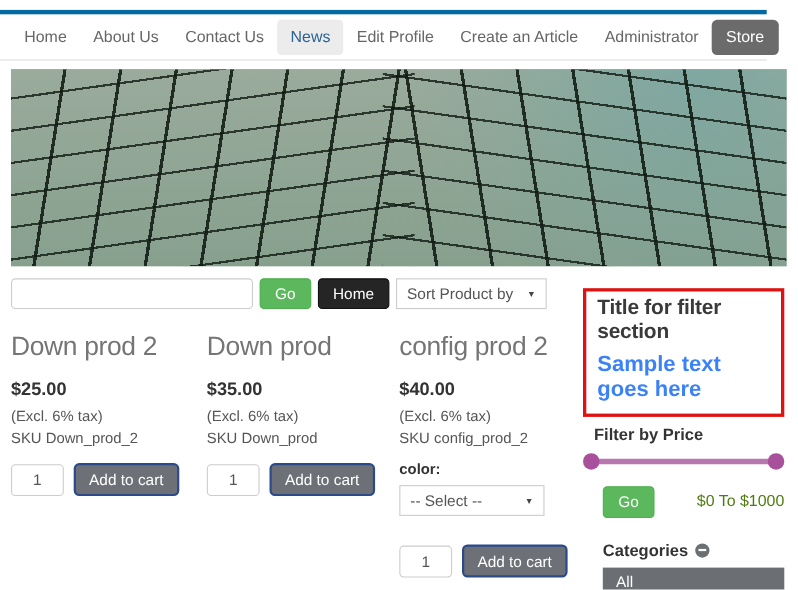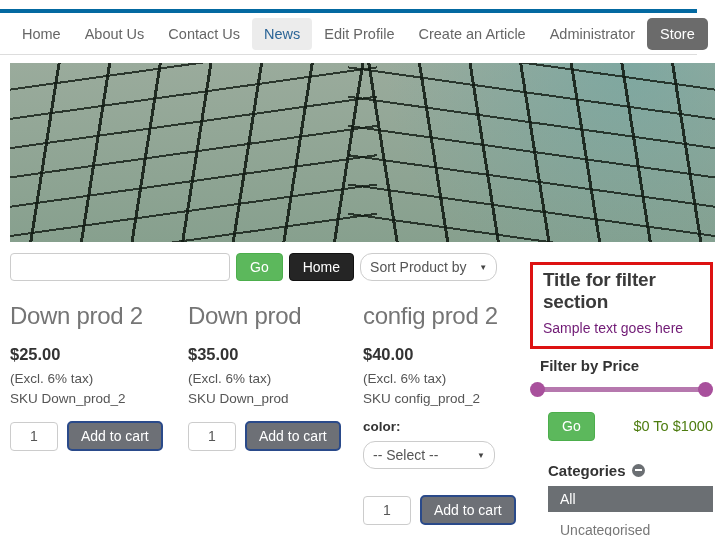--- a/index.html
+++ b/index.html
@@ -52,21 +52,21 @@
   .toolbar { position: absolute; top: 253px; left: 10px; display: flex; gap: 6px; align-items: stretch; }
   .search-input {
     width: 220px; height: 28px; border: 1px solid #ccc; border-radius: 4px;
     font-size: 14px; padding: 0 8px; font-family: "Liberation Sans", sans-serif;
   }
   .btn { border: none; border-radius: 4px; font-size: 14px; color: #fff; cursor: pointer;
          font-family: "Liberation Sans", sans-serif; padding: 0 13px; height: 28px; }
   .btn-go { background: #5cb85c; border: 1px solid #4cae4c; }
   .btn-reset { background: #252525; border: 1px solid #111; }
   .selectbox {
-    height: 28px; border: 1px solid #ccc; border-radius: 12px; background: #fff;
+    height: 28px; border: 1px solid #ccc; border-radius: 0; background: #fff;
     display: flex; align-items: center; justify-content: space-between;
     font-size: 14px; color: #555; padding: 0 9px; cursor: pointer;
   }
   .selectbox .caret { font-size: 8px; color: #444; margin-left: 10px; }
   .sort-select { width: 137px; }
 
   
   .products { position: absolute; top: 302px; left: 10px; width: 516px; display: flex; }
   .product { width: 178px; }
   .product:nth-child(2) { width: 175px; }
@@ -87,21 +87,21 @@
   .add-cart-btn {
     margin-left: 9px; background: #6d7076; color: #fff; font-size: 14px;
     border: 2px solid #2a4a8a; border-radius: 5px; padding: 5px 12px; cursor: pointer;
     font-family: "Liberation Sans", sans-serif;
   }
 
   
   .sidebar { position: absolute; top: 262px; left: 530px; width: 183px; }
   .filter-box { border: 3px solid #dd1212; padding: 4px 10px 10px; }
   .filter-box-title { font-size: 19px; font-weight: bold; color: #3a3a3a; line-height: 1.15; letter-spacing: -0.2px; }
-  .filter-box-text { margin-top: 7px; font-size: 14px; color: #701a75; }
+  .filter-box-text { margin-top: 7px; font-size: 20px; color: #3b82f6; font-weight: bold; }
   .side-heading { font-size: 15px; font-weight: bold; color: #333; }
   .price-title { margin: 8px 0 0 10px; }
   .slider { position: relative; height: 15px; margin-top: 8px; }
   .slider-bar { position: absolute; top: 5px; left: 2px; right: 2px; height: 5px; background: #b678ae; border-radius: 3px; }
   .slider-handle { position: absolute; top: 0; width: 15px; height: 15px; border-radius: 50%; background: #a8509c; cursor: grab; }
   .slider-handle.min { left: 0; }
   .slider-handle.max { right: 0; }
   .price-go-row { margin-top: 15px; padding-left: 18px; display: flex; align-items: center; justify-content: space-between; }
   .price-go-row .btn-go { height: 29px; }
   .price-range { font-size: 14.5px; color: #4d7c0f; }

